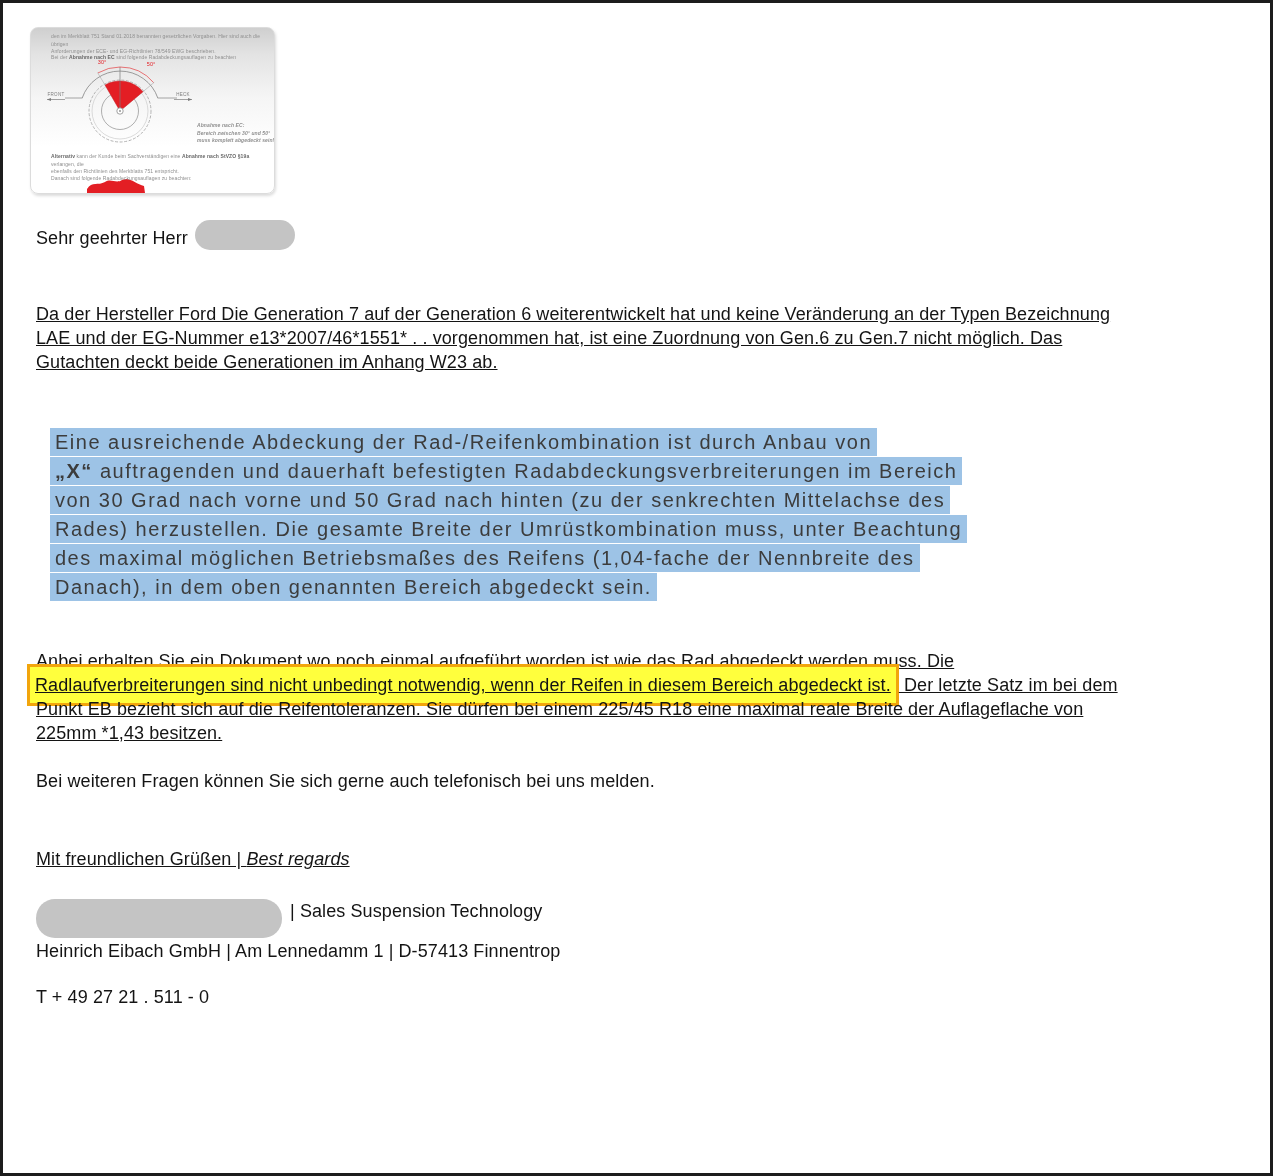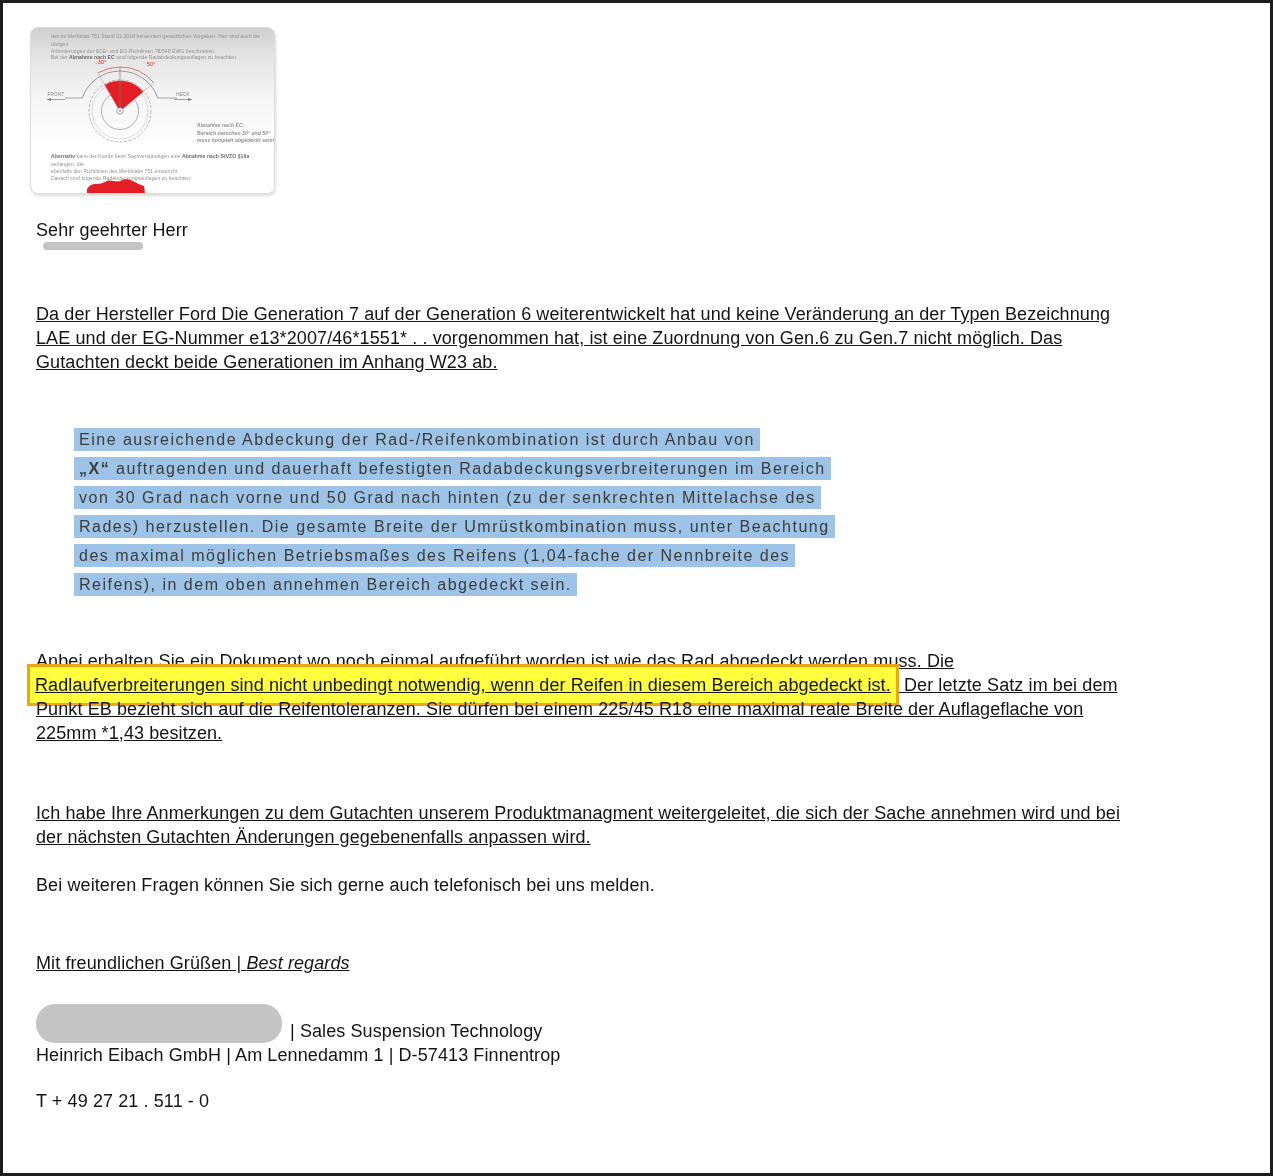--- a/index.html
+++ b/index.html
@@ -22,37 +22,37 @@
   .card-intro{left:20px;top:26px;width:215px;}
   .card-rednote{left:166px;top:94px;width:80px;font-weight:bold;font-style:italic;
     color:var(--brand_red,#e2001a);font-size:5px;line-height:8px;}
   .card-alt{left:20px;top:125px;width:218px;}
   .card-danach{left:20px;top:147px;width:215px;}
   .wheel{position:absolute;left:0;top:0;}
 
   
   .body-text{margin-left:6px;font-size:18px;line-height:24px;letter-spacing:.1px;color:#141414;}
   .body-text .ln{white-space:nowrap;text-decoration:underline;}
-  .greeting{margin-top:24px;height:32px;display:flex;align-items:flex-start;flex-direction:column;}
+  .greeting{margin-top:24px;height:32px;display:flex;align-items:flex-end;}
   .redact{background:var(--redaction,#c4c4c4);display:inline-block;}
   .redact-small{width:100px;height:30px;border-radius:15px;margin-left:7px;}
   .p1{margin-top:52px;}
-  .quote{margin-top:57px;margin-left:44px;font-size:16px;letter-spacing:1.5px;color:#3c3c3c;}
+  .quote{margin-top:57px;margin-left:20px;font-size:20px;letter-spacing:1.5px;color:#3c3c3c;}
   .quote .qln{height:29px;white-space:nowrap;}
   .quote .hl{background:var(--highlight_blue,#9dc3e6);padding:3px 5px;}
   .p2{margin-top:44px;}
   .ybox{
     background:var(--highlight_yellow,#ffff3d);
     border:3px solid var(--highlight_border,#f2a50c);
     padding:8px 5px;margin-left:-9px;
   }
   .p3{margin-top:56px;}
   .p4{margin-top:24px;}
   .closing{margin-top:54px;text-decoration:underline;}
-  .sig-row{margin-top:28px;display:flex;align-items:flex-end;height:40px;}
+  .sig-row{margin-top:28px;display:flex;align-items:flex-start;height:40px;}
   .redact-big{width:246px;height:39px;border-radius:19px;}
   .sig-role{margin-left:8px;}
   .company{}
   .phone{margin-top:22px;}
 </style>
 </head>
 <body>
 
 <div class="page">
 
@@ -119,34 +119,30 @@
     <div class="ln">LAE und der EG-Nummer e13*2007/46*1551* . . vorgenommen hat, ist eine Zuordnung von Gen.6 zu Gen.7 nicht möglich. Das</div>
     <div class="ln">Gutachten deckt beide Generationen im Anhang W23 ab.</div>
   </div>
 
   <div class="quote">
     <div class="qln"><span class="hl">Eine ausreichende Abdeckung der Rad-/Reifenkombination ist durch Anbau von</span></div>
     <div class="qln"><span class="hl"><b>„X“</b><span> auftragenden und dauerhaft befestigten Radabdeckungsverbreiterungen im Bereich</span></span></div>
     <div class="qln"><span class="hl">von 30 Grad nach vorne und 50 Grad nach hinten (zu der senkrechten Mittelachse des</span></div>
     <div class="qln"><span class="hl">Rades) herzustellen. Die gesamte Breite der Umrüstkombination muss, unter Beachtung</span></div>
     <div class="qln"><span class="hl">des maximal möglichen Betriebsmaßes des Reifens (1,04-fache der Nennbreite des</span></div>
-    <div class="qln"><span class="hl">Reifens), in dem oben annehmen Bereich abgedeckt sein.</span></div>
+    <div class="qln"><span class="hl">Danach), in dem oben genannten Bereich abgedeckt sein.</span></div>
   </div>
 
   <div class="body-text p2">
     <div class="ln">Anbei erhalten Sie ein Dokument wo noch einmal aufgeführt worden ist wie das Rad abgedeckt werden muss. Die</div>
     <div class="ln"><span class="ybox">Radlaufverbreiterungen sind nicht unbedingt notwendig, wenn der Reifen in diesem Bereich abgedeckt ist.</span><span> Der letzte Satz im bei dem</span></div>
     <div class="ln">Punkt EB bezieht sich auf die Reifentoleranzen. Sie dürfen bei einem 225/45 R18 eine maximal reale Breite der Auflageflache von</div>
     <div class="ln">225mm *1,43 besitzen.</div>
   </div>
 
-  <div class="body-text p3">
-    <div class="ln">Ich habe Ihre Anmerkungen zu dem Gutachten unserem Produktmanagment weitergeleitet, die sich der Sache annehmen wird und bei</div>
-    <div class="ln">der nächsten Gutachten Änderungen gegebenenfalls anpassen wird.</div>
-  </div>
 
   <div class="body-text p4 ln">Bei weiteren Fragen können Sie sich gerne auch telefonisch bei uns melden.</div>
 
   <div class="body-text closing">
     <span>Mit freundlichen Grüßen | </span><i>Best regards</i>
   </div>
 
   <div class="body-text sig-row">
     <span class="redact redact-big"></span>
     <span class="sig-role">| Sales Suspension Technology</span>

